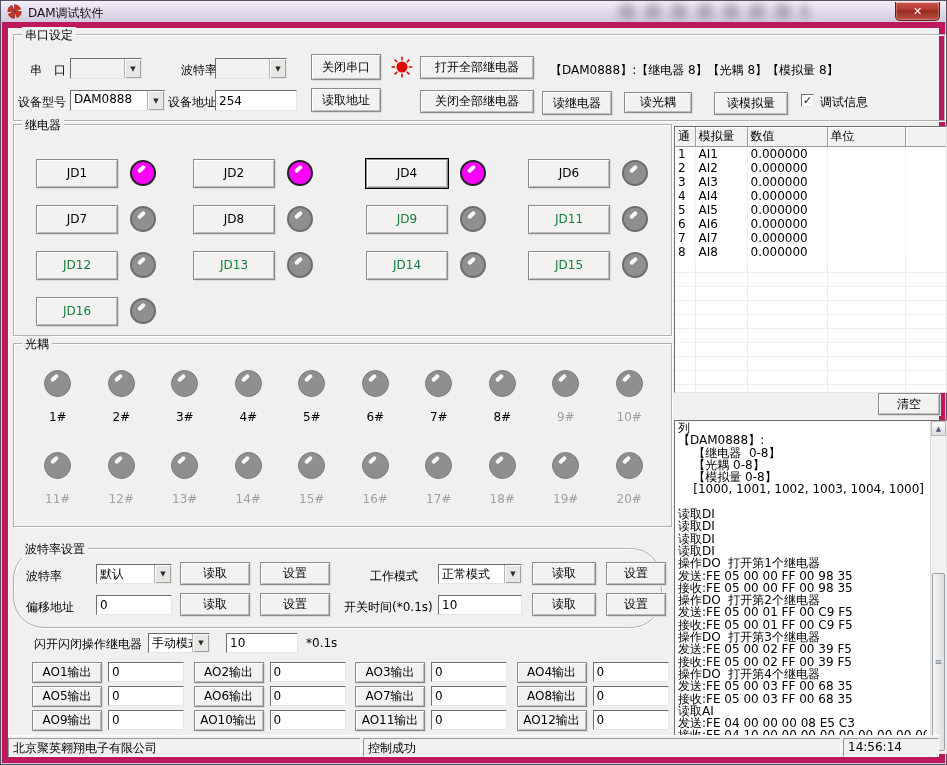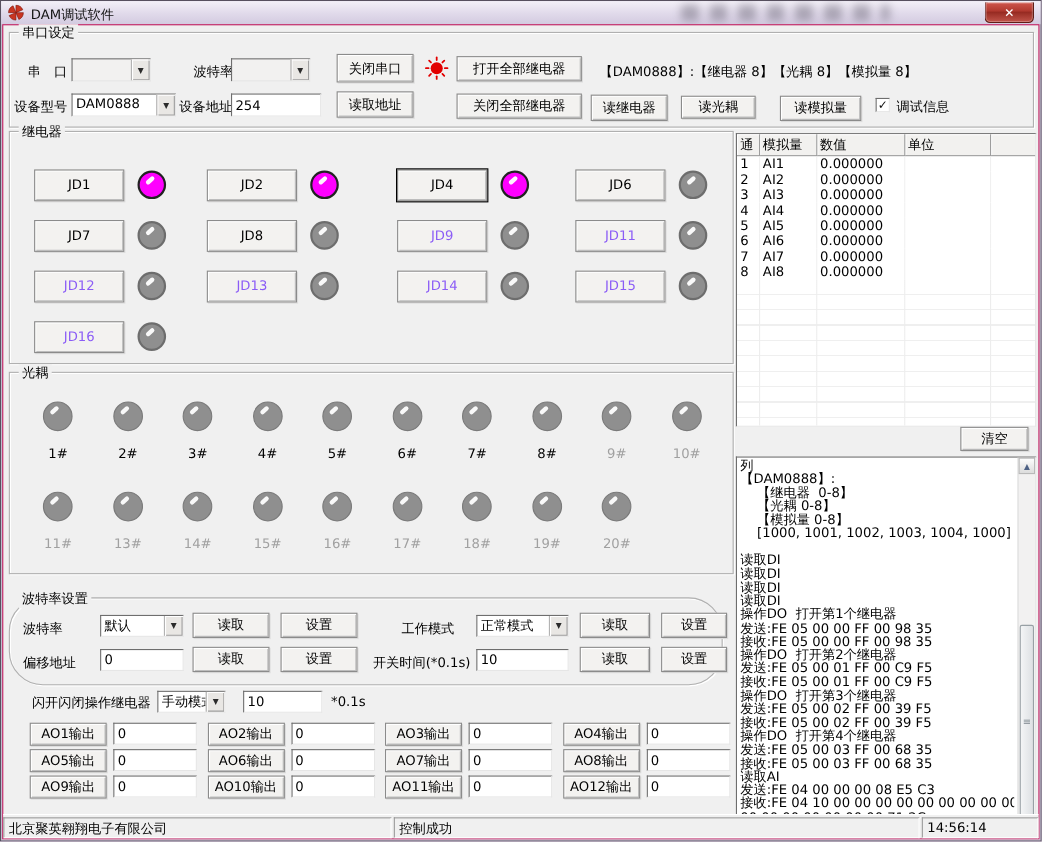--- a/index.html
+++ b/index.html
@@ -11,30 +11,30 @@
   .titlebar .smudge{position:absolute;left:618px;top:3px;width:190px;height:15px;
     background:repeating-linear-gradient(90deg,#474352 0 16px,transparent 16px 26px);
     filter:blur(4px);opacity:.35;border-radius:3px;}
   .app-icon{position:absolute;left:6px;top:3px;width:15px;height:15px;}
   .win-title{position:absolute;left:27px;top:4px;font-size:12px;color:#111;}
   .close-btn{position:absolute;right:6px;top:1px;width:45px;height:19px;border:1px solid #5e1d16;border-top:none;
     border-radius:0 0 5px 5px;color:#fff;font-size:11px;font-weight:bold;display:flex;align-items:center;justify-content:center;
     background:linear-gradient(var(--close-button,#d0574e),#b0382e 45%,#962a21 50%,#c1544a);
     box-shadow:inset 0 1px 0 rgba(255,255,255,.45), inset 0 0 0 1px rgba(255,255,255,.25);cursor:default;}
   
-  .client{position:absolute;left:2px;right:2px;top:22px;bottom:2px;background:#f0f0f0;border:1px solid #be185d;}
+  .client{position:absolute;left:2px;right:2px;top:22px;bottom:2px;background:#f0f0f0;border:6px solid #be185d;}
   
   .group{position:absolute;border:1px solid #b0b0b0;box-shadow:inset 1px 1px 0 #fff,1px 1px 0 #fff;}
   .legend{position:absolute;top:-8px;left:8px;background:#f0f0f0;padding:0 3px;font-size:12px;color:#000;white-space:nowrap;}
   .lbl{position:absolute;font-size:12px;color:#000;white-space:nowrap;}
   
   .btn{display:flex;align-items:center;justify-content:center;font-size:12px;color:#000;background:#f3f2f0;
     border:1px solid #8b8b8b;box-shadow:inset 1px 1px 0 #fff,inset -1px -1px 0 #bdbdbd,1px 1px 0 #dcdcdc;cursor:default;white-space:nowrap;}
   .btn.focused{outline:1px solid #000;}
-  .btn.disabled{color:#8b5cf6;}
+  .btn.disabled{color:#15803d;}
   
   .tin{position:absolute;background:#fff;border:1px solid;border-color:#6e6e6e #e6e6e6 #e6e6e6 #6e6e6e;
     font-family:inherit;font-size:12px;padding:0 3px;color:#000;outline:none;}
   
   .combo{position:absolute;background:#fff;border:1px solid;border-color:#6e6e6e #e6e6e6 #e6e6e6 #6e6e6e;
     display:flex;align-items:stretch;cursor:default;}
   .combo .txt{flex:1;font-size:12px;padding:1px 3px 0;overflow:hidden;white-space:nowrap;}
   .combo .arrow{width:17px;background:#e9e7e4;border-left:1px solid #b3b3b3;display:flex;align-items:center;justify-content:center;
     font-size:7px;color:#2b2b2b;box-shadow:inset 1px 1px 0 #fff,inset -1px -1px 0 #9f9f9f;}
   .combo.disabled{background:#f2f1f0;}
@@ -389,20 +389,24 @@
           <div class="opto-cell">
             <span class="led disabled"></span>
             <span class="opto-lb disabled">10#</span>
           </div>
 
           <div class="opto-cell">
             <span class="led disabled"></span>
             <span class="opto-lb disabled">11#</span>
           </div>
 
+          <div class="opto-cell">
+            <span class="led disabled"></span>
+            <span class="opto-lb disabled">12#</span>
+          </div>
 
           <div class="opto-cell">
             <span class="led disabled"></span>
             <span class="opto-lb disabled">13#</span>
           </div>
 
           <div class="opto-cell">
             <span class="led disabled"></span>
             <span class="opto-lb disabled">14#</span>
           </div>

